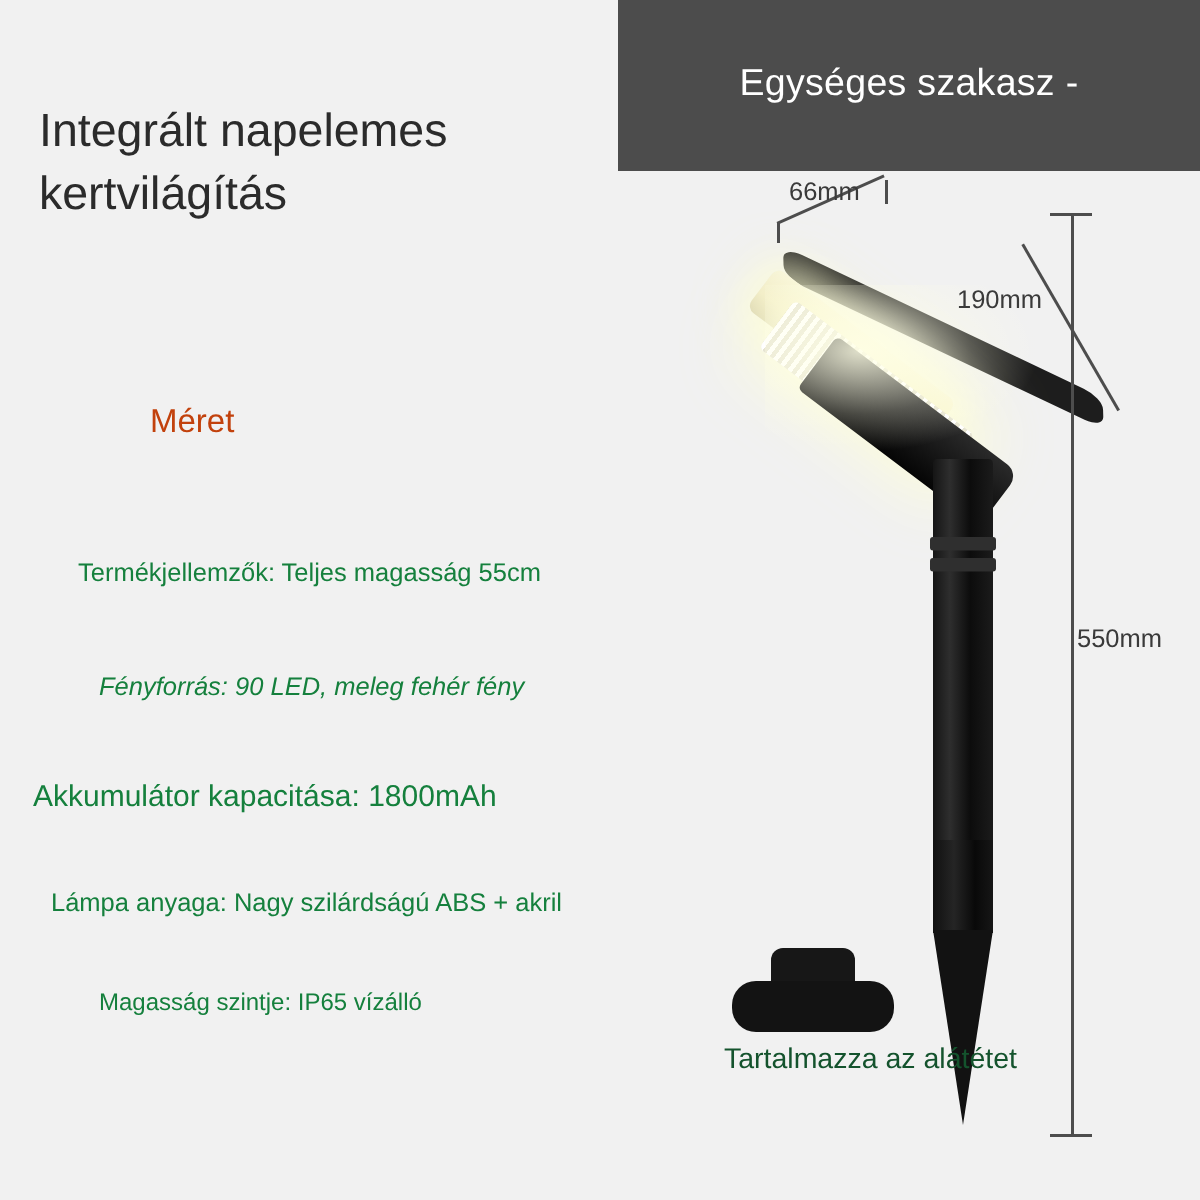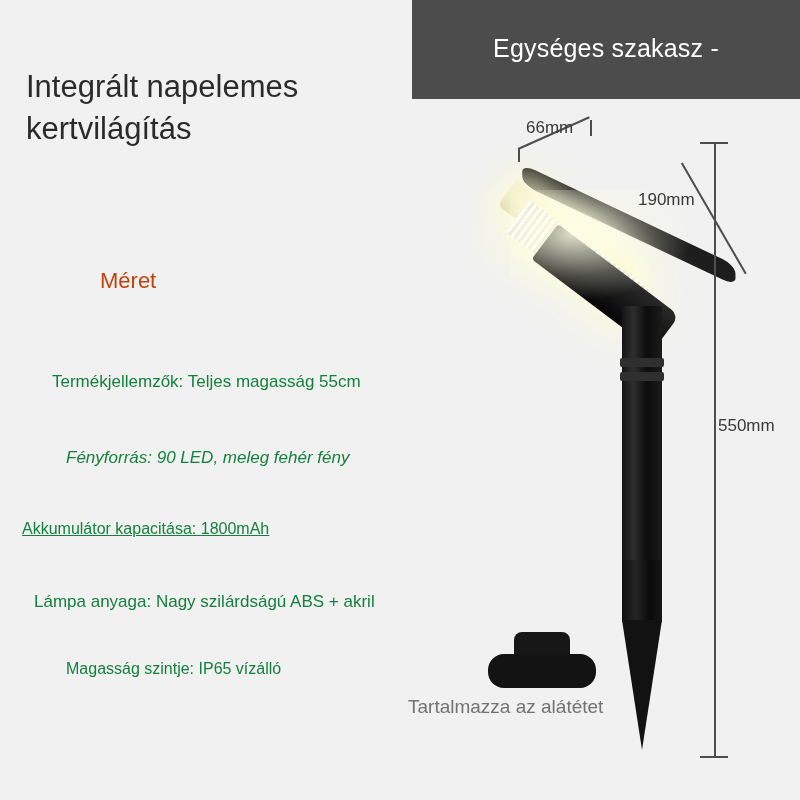--- a/index.html
+++ b/index.html
@@ -20,21 +20,21 @@
     background: #f1f1f1;
     overflow: hidden;
   }
 
   
   .badge {
     position: absolute;
     left: 412px;
     top: 0px;
     width: 388px;
-    height: 99px;
+    height: 114px;
     background: #4c4c4c;
     color: #ffffff;
     display: flex;
     align-items: center;
     justify-content: center;
     text-align: center;
     font-size: 25px;
     line-height: 34px;
     letter-spacing: 0.2px;
     box-sizing: border-box;
@@ -70,21 +70,21 @@
     left: 22px;
     top: 372px;
     width: 480px;
   }
   .spec {
     color: #15803d;
     white-space: nowrap;
   }
   .spec-0 { position:absolute; left: 30px;  top: 0px;   font-size: 17px; }
   .spec-1 { position:absolute; left: 44px;  top: 76px;  font-size: 17px; font-style: italic; }
-  .spec-2 { position:absolute; left: 0px;   top: 148px; font-size: 16px; text-decoration: underline; }
+  .spec-2 { position:absolute; left: 0px;   top: 148px; font-size: 20px; }
   .spec-3 { position:absolute; left: 12px;  top: 220px; font-size: 17px; }
   .spec-4 { position:absolute; left: 44px;  top: 288px; font-size: 16px; }
 
   
   .product {
     position: absolute;
     left: 470px;
     top: 120px;
     width: 330px;
     height: 660px;
@@ -227,23 +227,23 @@
     width: 108px;
     height: 34px;
     background: #131313;
     border-radius: 16px;
   }
   .base-caption {
     position: absolute;
     left: -80px;
     top: 64px;
     width: 270px;
-    text-align: left;
+    text-align: right;
     font-size: 19px;
-    color: #737373;
+    color: #14532d;
   }
 
   
   .dim-line { position: absolute; background: #4d4d4d; }
   .dim-label {
     position: absolute;
     font-size: 17px;
     color: #3a3a3a;
     white-space: nowrap;
   }

